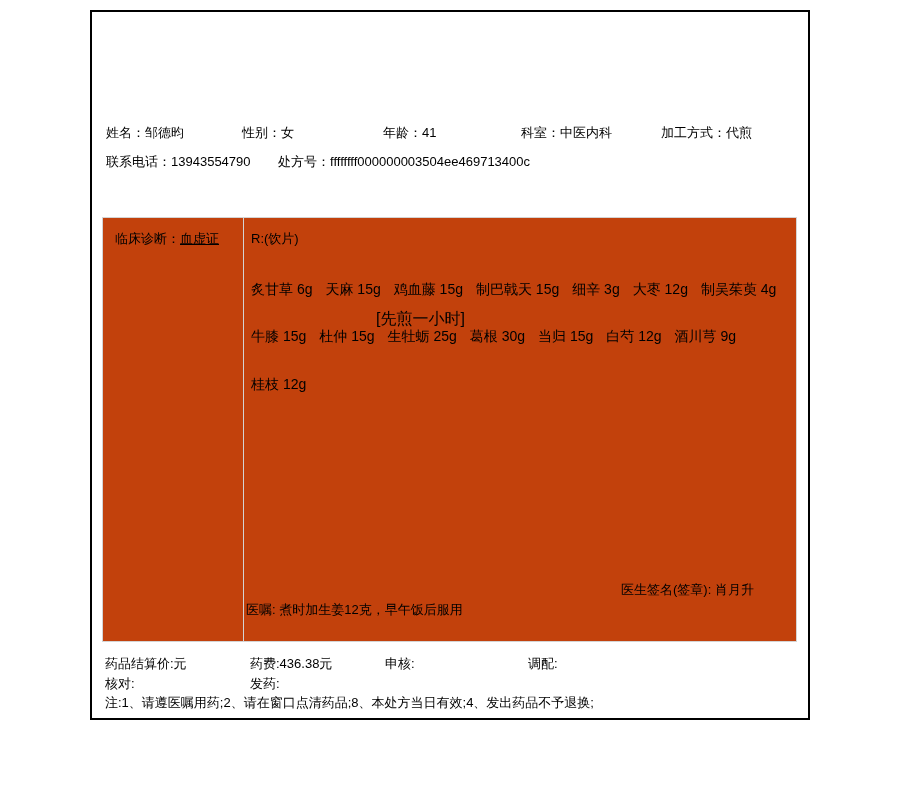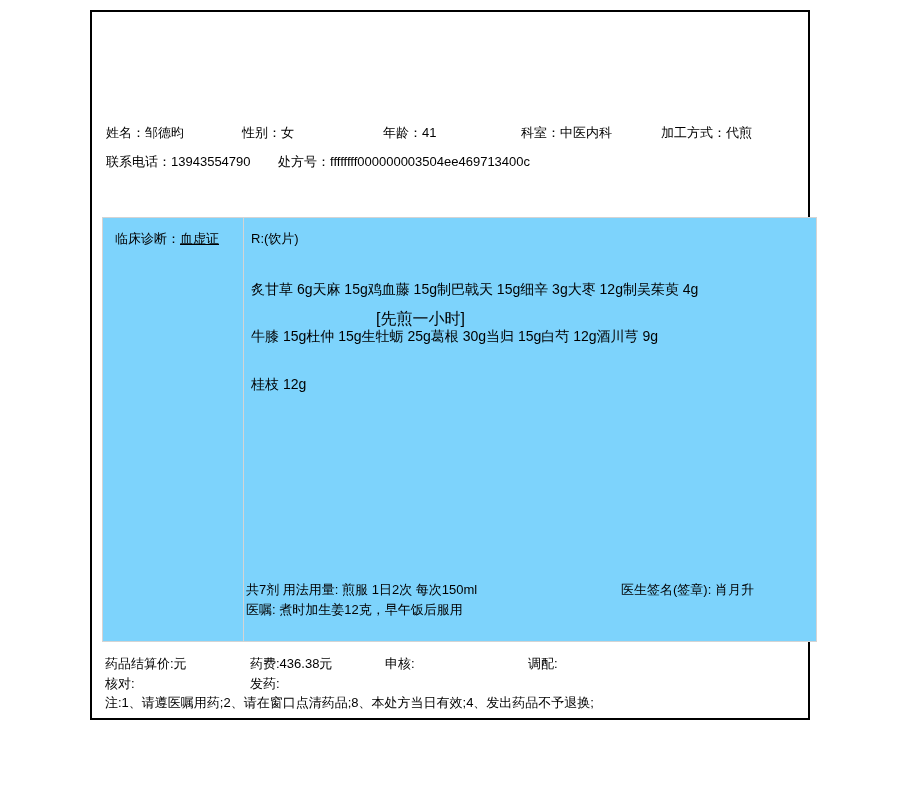--- a/index.html
+++ b/index.html
@@ -24,33 +24,32 @@
     font-size: 17px;
     font-weight: bold;
     letter-spacing: 1px;
   }
   .info { font-size: 13px; }
   .body-box {
     position: absolute;
     left: 10px; top: 205px;
     width: 693px; height: 423px;
     border: 1px solid #d4d4d4;
-    background: #7dd3fc;
-    padding-left: 20px;
+    background: #c2410c;
   }
   .divider {
     position: absolute;
     left: 140px; top: 0;
     width: 1px; height: 100%;
     background: #d4d4d4;
   }
   .diag { font-size: 13px; }
   .diag .u { text-decoration: underline; }
   .rx { font-size: 13px; }
-  .med-line { display: flex; font-size: 14px; }
+  .med-line { display: flex; gap: 13px; font-size: 14px; }
   .note { font-size: 16px; }
   .small { font-size: 13px; }
   .footer-note { font-size: 13px; }
 </style>
 </head>
 <body>
 
 <div class="sheet">
 
 
@@ -91,21 +90,20 @@
         <span>葛根 30g</span>
         <span>当归 15g</span>
         <span>白芍 12g</span>
         <span>酒川芎 9g</span>
       </div>
 
     <div class="abs med-line" style="left:148px; top:158px;">
         <span>桂枝 12g</span>
       </div>
 
-    <div class="abs small" style="left:143px; top:363px;">共7剂 用法用量: 煎服 1日2次 每次150ml</div>
 
     <div class="abs small" style="left:518px; top:363px;">
       <span>医生签名(签章): </span><span>肖月升</span>
     </div>
 
     <div class="abs small" style="left:143px; top:383px;">医嘱: 煮时加生姜12克，早午饭后服用</div>
   </div>
 
   <div class="abs small" style="left:13px; top:643px;">药品结算价:元</div>
   <div class="abs small" style="left:158px; top:643px;">药费:436.38元</div>

